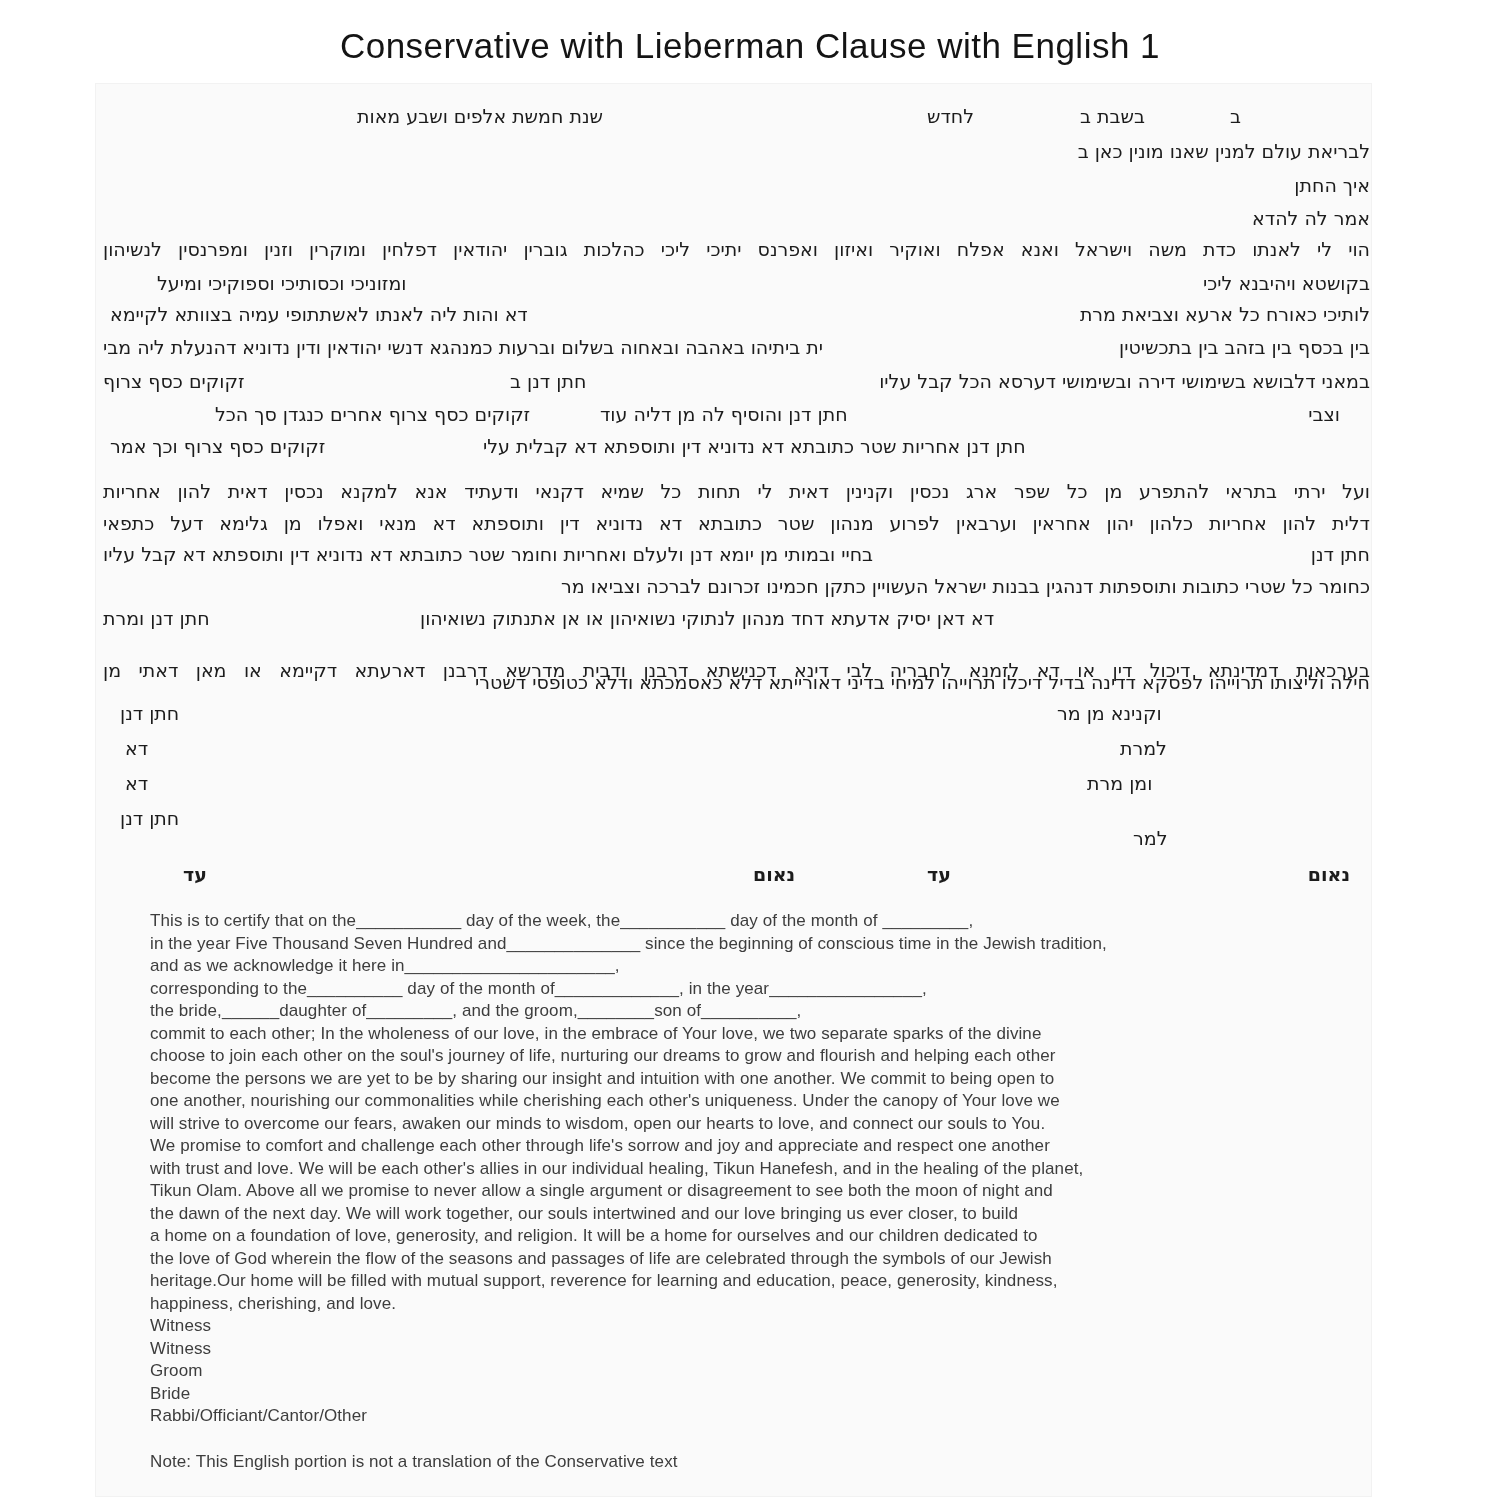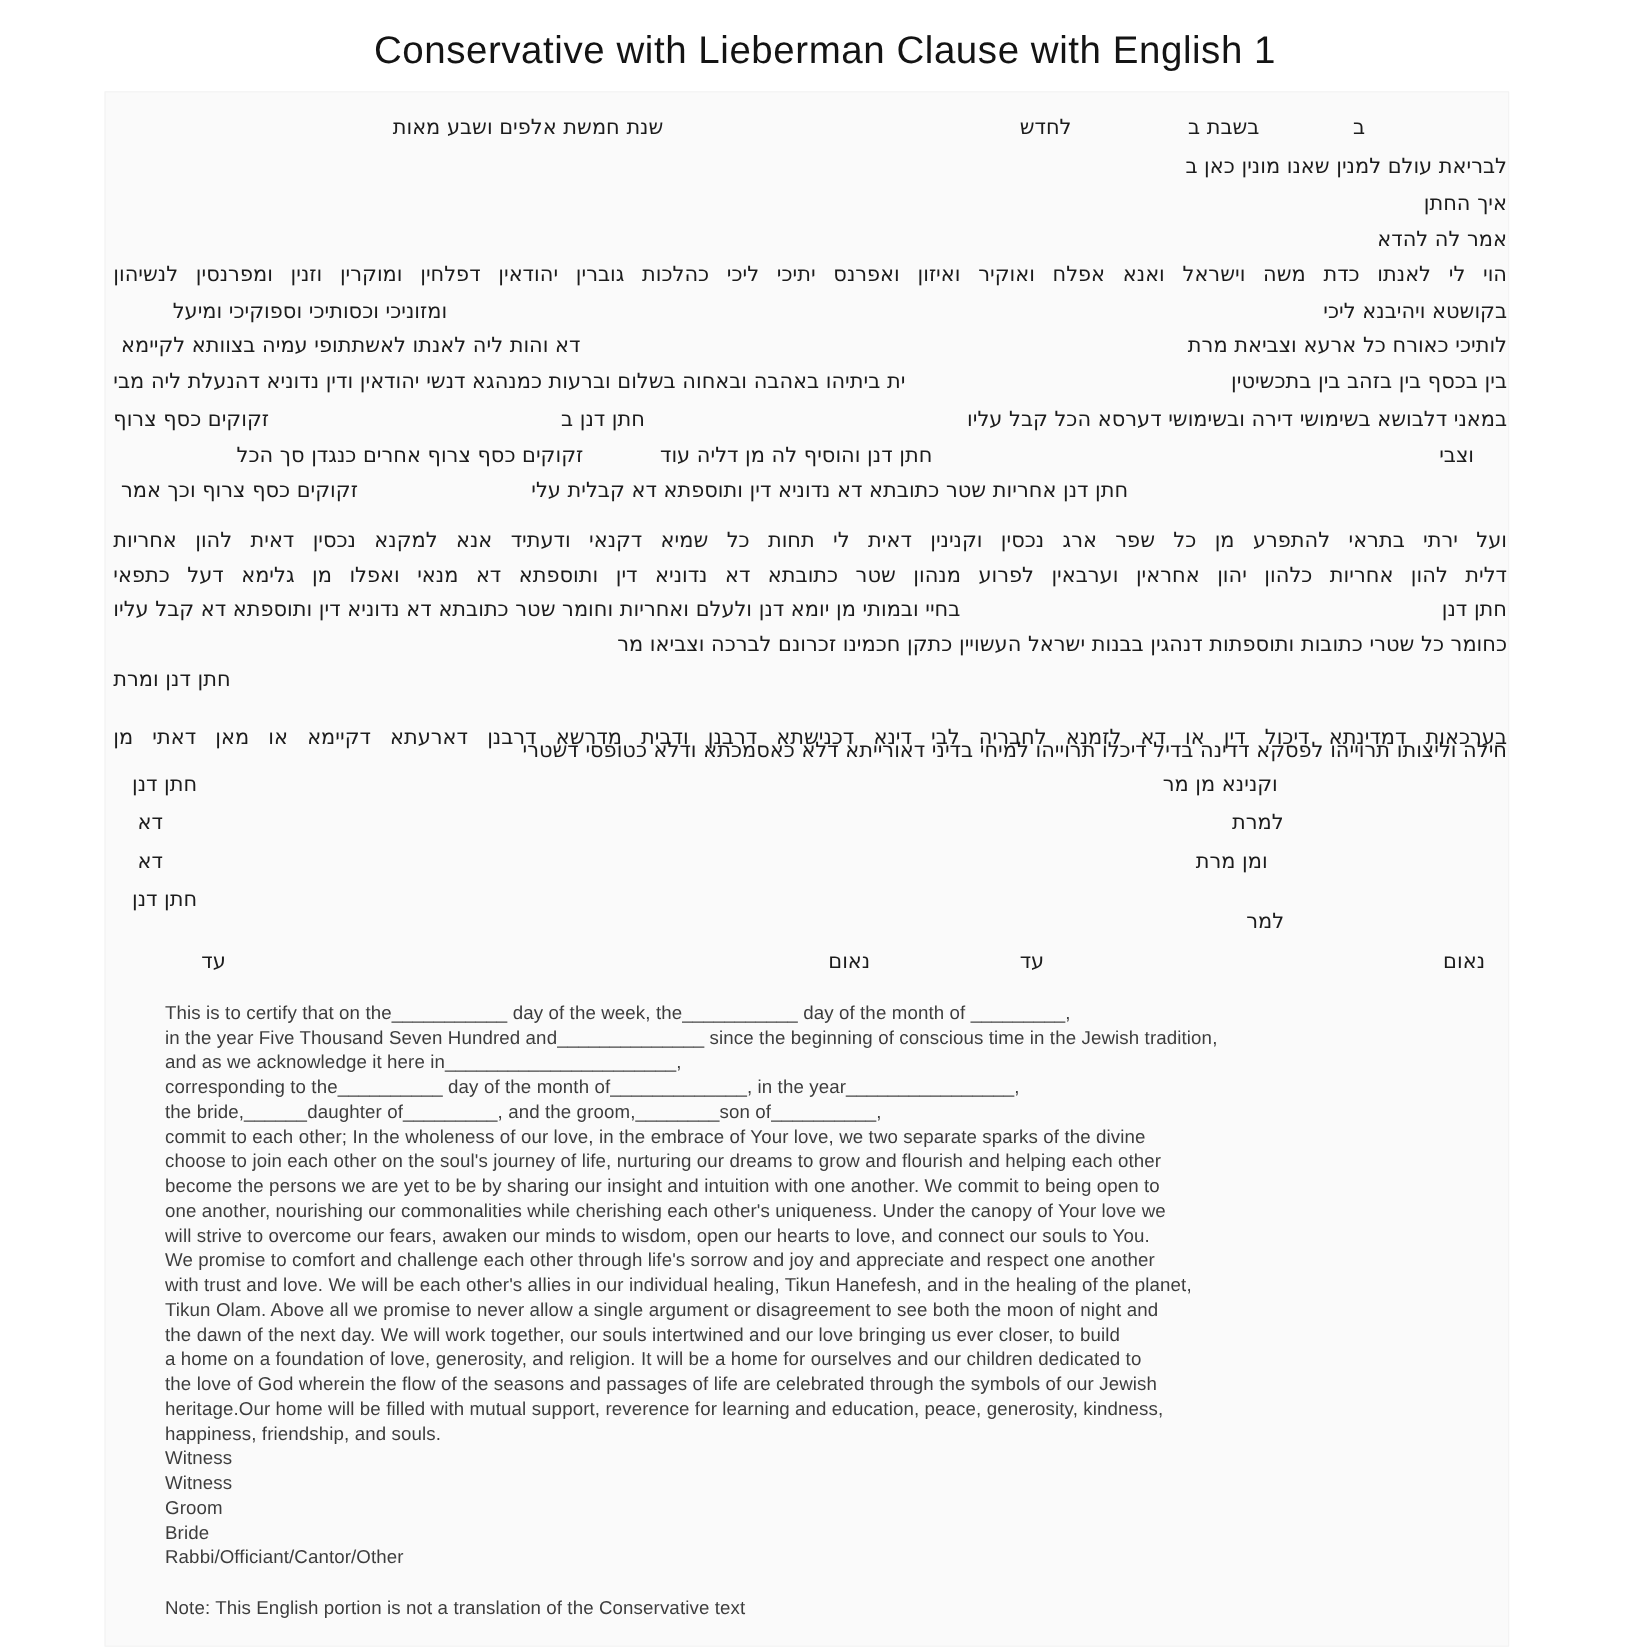--- a/index.html
+++ b/index.html
@@ -99,20 +99,21 @@
     </div>
     <div class="heb-row" style="top: 541px;">
       <span dir="rtl" style="left: 0px;">בחיי ובמותי מן יומא דנן ולעלם ואחריות וחומר שטר כתובתא דא נדוניא דין ותוספתא דא קבל עליו</span>
       <span dir="rtl" style="right: 0px;">חתן דנן</span>
     </div>
     <div class="heb-row" style="top: 573px;">
       <span dir="rtl" style="right: 0px;">כחומר כל שטרי כתובות ותוספתות דנהגין בבנות ישראל העשויין כתקן חכמינו זכרונם לברכה וצביאו מר</span>
     </div>
     <div class="heb-row" style="top: 605px;">
       <span dir="rtl" style="left: 0px;">חתן דנן ומרת</span>
+      <span dir="rtl" style="left: 317px;">דא דאן יסיק אדעתא דחד מנהון לנתוקי נשואיהון או אן אתנתוק נשואיהון</span>
     </div>
     <div class="heb-row just" style="top: 657px;">
       <span dir="rtl">בערכאות דמדינתא דיכול דין או דא לזמנא לחבריה לבי דינא דכנישתא דרבנן ודבית מדרשא דרבנן דארעתא דקיימא או מאן דאתי מן</span>
     </div>
     <div class="heb-row" style="top: 669px;">
       <span dir="rtl" style="right: 0px;">חילה וליצותו תרוייהו לפסקא דדינה בדיל דיכלו תרוייהו למיחי בדיני דאורייתא דלא כאסמכתא ודלא כטופסי דשטרי</span>
     </div>
     <div class="heb-row" style="top: 700px;">
       <span dir="rtl" style="left: 17px;">חתן דנן</span>
       <span dir="rtl" style="left: 954px;">וקנינא מן מר</span>
@@ -122,21 +123,21 @@
       <span dir="rtl" style="left: 1017px;">למרת</span>
     </div>
     <div class="heb-row" style="top: 770px;">
       <span dir="rtl" style="left: 22px;">דא</span>
       <span dir="rtl" style="left: 984px;">ומן מרת</span>
     </div>
     <div class="heb-row" style="top: 805px;">
       <span dir="rtl" style="left: 17px;">חתן דנן</span>
       <span dir="rtl" style="left: 1030px; margin-top: 20px;">למר</span>
     </div>
-    <div class="heb-row" style="top: 861px;">
+    <div class="heb-row" style="top: 861px; font-weight: bold;">
       <span dir="rtl" style="left: 80px;">עד</span>
       <span dir="rtl" style="left: 650px;">נאום</span>
       <span dir="rtl" style="left: 824px;">עד</span>
       <span dir="rtl" style="right: 20px;">נאום</span>
     </div>
   </div>
 
 <div class="english-section">
     <div class="eng-line">This is to certify that on the___________ day of the week, the___________ day of the month of _________,</div>
     <div class="eng-line">in the year Five Thousand Seven Hundred and______________ since the beginning of conscious time in the Jewish tradition,</div>
@@ -148,21 +149,21 @@
     <div class="eng-line">become the persons we are yet to be by sharing our insight and intuition with one another. We commit to being open to</div>
     <div class="eng-line">one another, nourishing our commonalities while cherishing each other's uniqueness. Under the canopy of Your love we</div>
     <div class="eng-line">will strive to overcome our fears, awaken our minds to wisdom, open our hearts to love, and connect our souls to You.</div>
     <div class="eng-line">We promise to comfort and challenge each other through life's sorrow and joy and appreciate and respect one another</div>
     <div class="eng-line">with trust and love. We will be each other's allies in our individual healing, Tikun Hanefesh, and in the healing of the planet,</div>
     <div class="eng-line">Tikun Olam. Above all we promise to never allow a single argument or disagreement to see both the moon of night and</div>
     <div class="eng-line">the dawn of the next day. We will work together, our souls intertwined and our love bringing us ever closer, to build</div>
     <div class="eng-line">a home on a foundation of love, generosity, and religion. It will be a home for ourselves and our children dedicated to</div>
     <div class="eng-line">the love of God wherein the flow of the seasons and passages of life are celebrated through the symbols of our Jewish</div>
     <div class="eng-line">heritage.Our home will be filled with mutual support, reverence for learning and education, peace, generosity, kindness,</div>
-    <div class="eng-line">happiness, friendship, and souls.</div>
+    <div class="eng-line">happiness, cherishing, and love.</div>
     <div class="sig-label">Witness</div>
     <div class="sig-label">Witness</div>
     <div class="sig-label">Groom</div>
     <div class="sig-label">Bride</div>
     <div class="sig-label">Rabbi/Officiant/Cantor/Other</div>
   </div>
 
 <div class="doc-note">Note: This English portion is not a translation of the Conservative text</div>
 
 </body></html>

